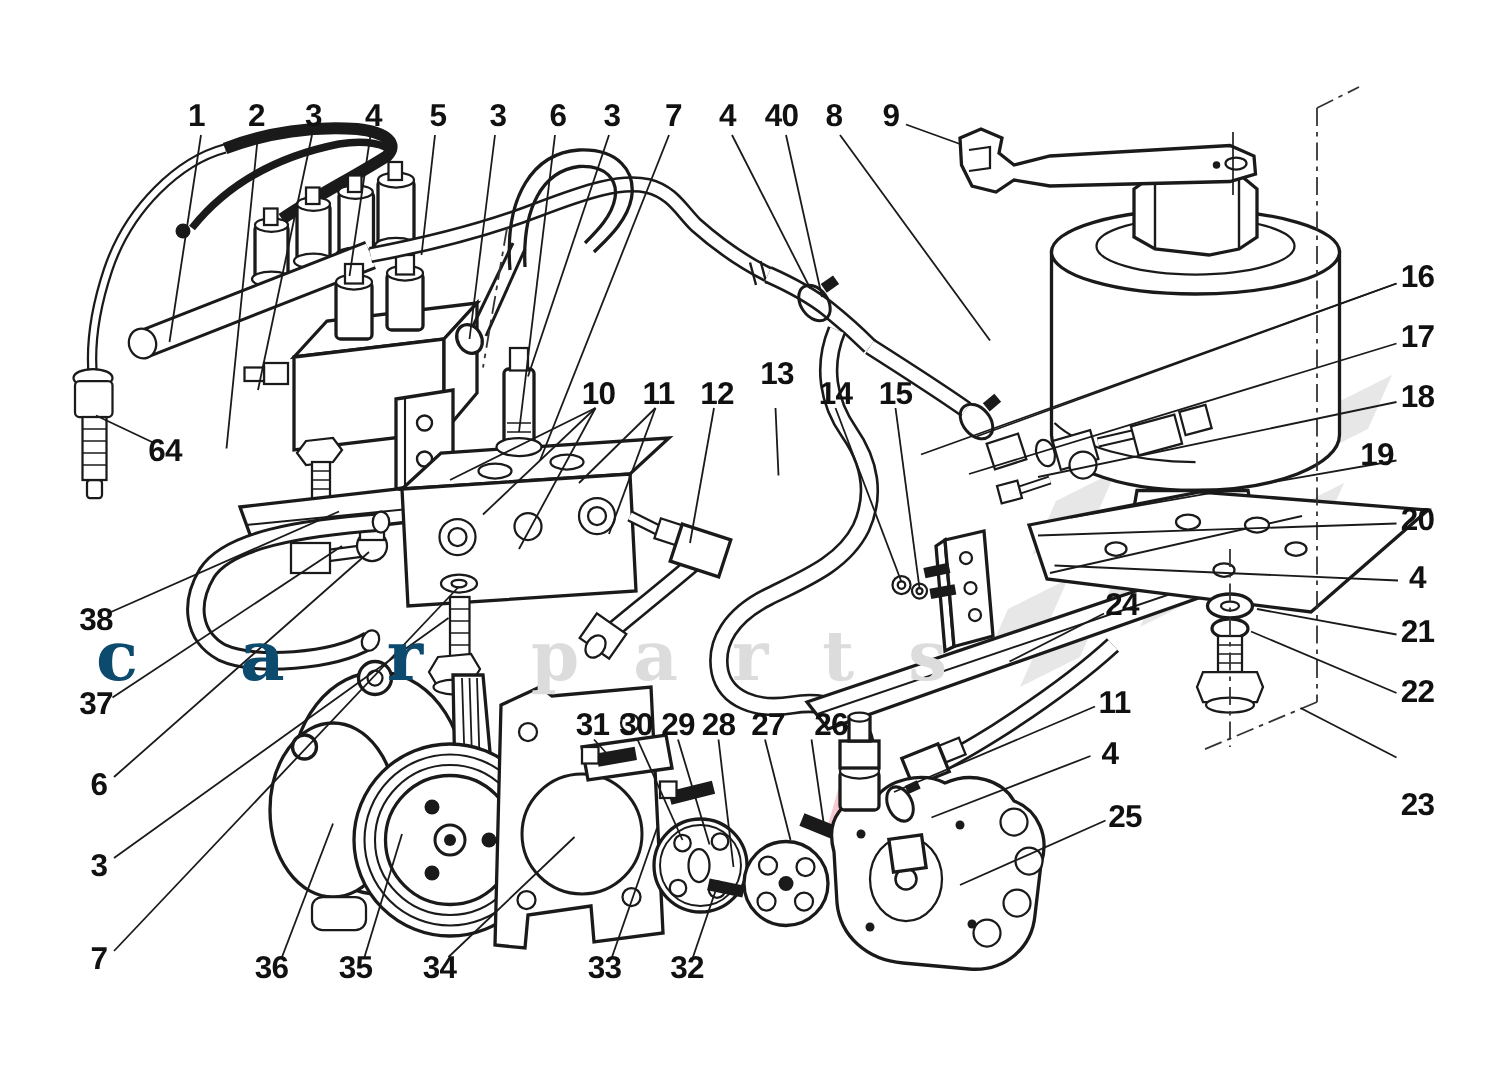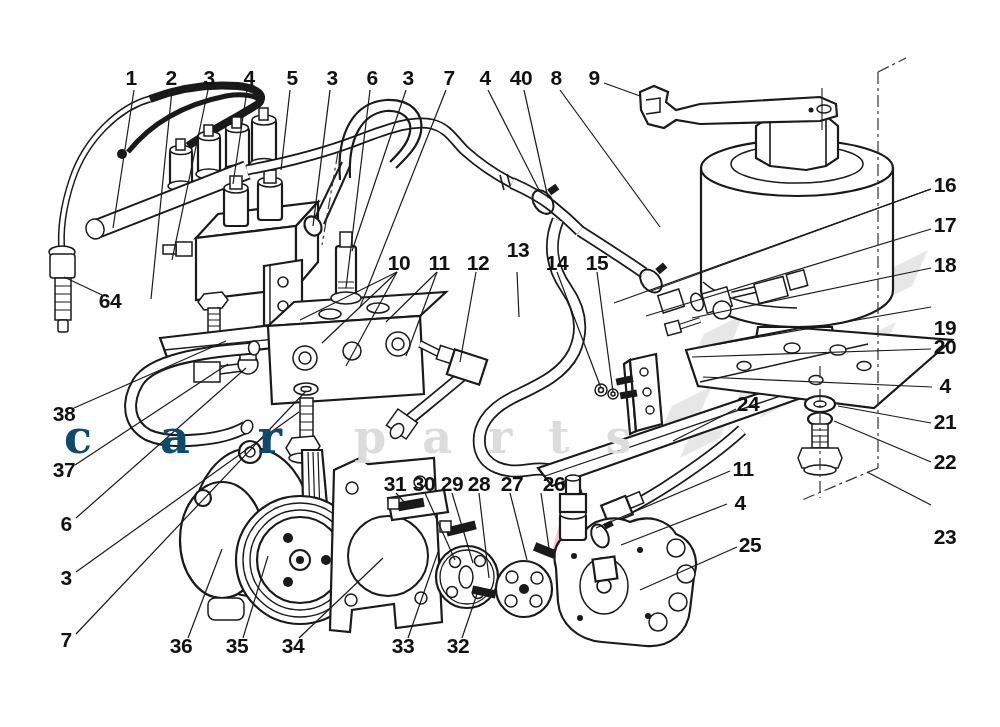--- a/index.html
+++ b/index.html
@@ -427,21 +427,21 @@
       <div class="callout" style="left: 372px; top: 78px;">6</div>
       <div class="callout" style="left: 408px; top: 78px;">3</div>
       <div class="callout" style="left: 449px; top: 78px;">7</div>
       <div class="callout" style="left: 485px; top: 78px;">4</div>
       <div class="callout" style="left: 521px; top: 78px;">40</div>
       <div class="callout" style="left: 556px; top: 78px;">8</div>
       <div class="callout" style="left: 594px; top: 78px;">9</div>
       <div class="callout" style="left: 945px; top: 185px;">16</div>
       <div class="callout" style="left: 945px; top: 225px;">17</div>
       <div class="callout" style="left: 945px; top: 265px;">18</div>
-      <div class="callout" style="left: 945px; top: 304px; margin-top: 24px;">19</div>
+      <div class="callout" style="left: 918px; top: 304px;">19</div>
       <div class="callout" style="left: 945px; top: 347px;">20</div>
       <div class="callout" style="left: 945px; top: 386px;">4</div>
       <div class="callout" style="left: 945px; top: 422px;">21</div>
       <div class="callout" style="left: 945px; top: 462px;">22</div>
       <div class="callout" style="left: 945px; top: 505px; margin-top: 32px;">23</div>
       <div class="callout" style="left: 110px; top: 301px;">64</div>
       <div class="callout" style="left: 64px; top: 414px;">38</div>
       <div class="callout" style="left: 64px; top: 470px;">37</div>
       <div class="callout" style="left: 66px; top: 524px;">6</div>
       <div class="callout" style="left: 66px; top: 578px;">3</div>

